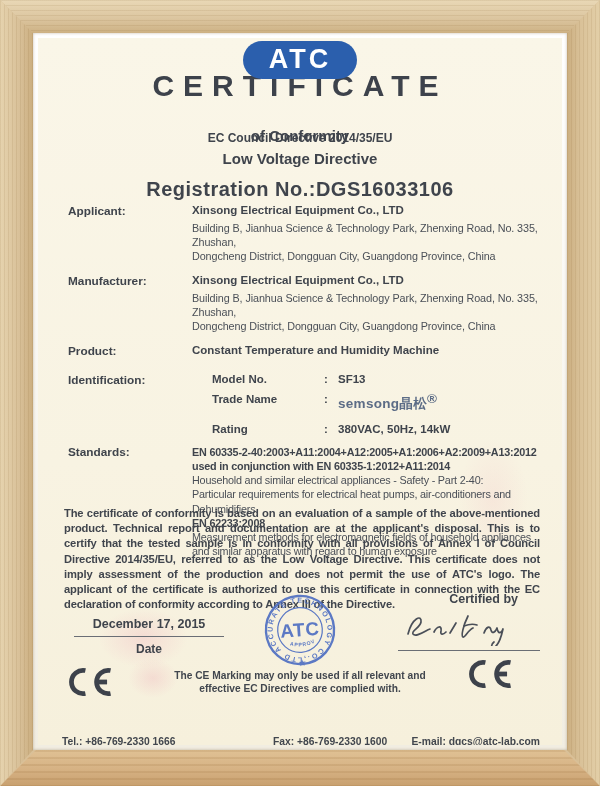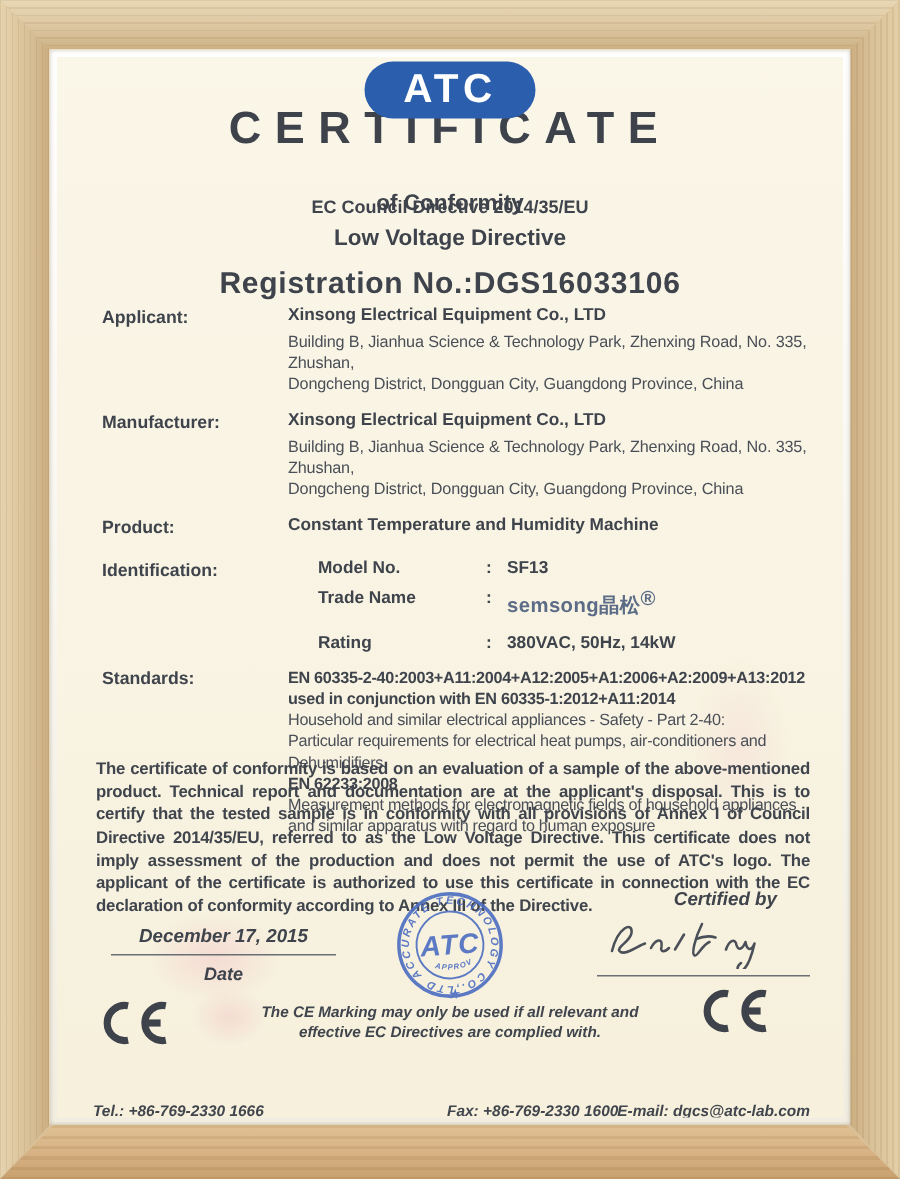--- a/index.html
+++ b/index.html
@@ -92,37 +92,37 @@
   .std-line.b { font-weight:bold; color:#3f444c; }
 
   
   .statement {
     position:absolute; top:468px; left:26px; right:22px;
     font-size:11.2px; font-weight:bold; line-height:15.2px;
     text-align:justify; letter-spacing:-.15px; color:#40454d;
   }
 
   
-  .bottom { position:absolute; top:552px; left:22px; right:22px; height:165px;font-style:italic; }
+  .bottom { position:absolute; top:552px; left:22px; right:22px; height:165px; }
   .certified { position:absolute; top:2px; right:22px; font-size:12.5px; font-weight:bold; }
   .signature { position:absolute; top:16px; right:30px; width:110px; height:40px; }
   .sigline { position:absolute; top:60px; right:0; width:142px; border-bottom:1.5px solid #6a6e75; }
   .datewrap { position:absolute; left:14px; top:27px; width:150px; text-align:center; }
   .dateval { font-size:12.5px; font-weight:bold; padding-bottom:5px; border-bottom:1.5px solid #6a6e75; }
   .datelabel { margin-top:5px; font-size:12px; font-weight:bold; }
   .stamp { position:absolute; left:50%; top:-7px; transform:translateX(-50%) rotate(-4deg); width:94px; height:94px; opacity:.92; }
   .ce { position:absolute; width:52px; height:40px; }
   .ce-left { left:2px; top:72px; }
   .ce-right { right:26px; top:64px; }
   .ce-note { position:absolute; top:79px; left:90px; right:90px; text-align:center;
     font-size:10.2px; font-weight:bold; line-height:13px; color:#41464e; }
   .faddr-block { position:absolute; top:114px; left:2px; right:0;
     font-size:10px; font-weight:bold; line-height:13.5px; letter-spacing:-.2px; color:#41464e; }
   .telrow { position:absolute; top:146px; left:2px; right:0; font-size:10.3px; font-weight:bold; color:#41464e; }
-  .telrow .fax { position:absolute; left:236px; }
+  .telrow .fax { position:absolute; left:211px; }
   .telrow .email { position:absolute; right:0; }
 </style>
 </head>
 <body>
 
 <div class="frame-piece frame-top"></div>
 <div class="frame-piece frame-bottom"></div>
 <div class="frame-piece frame-left"></div>
 <div class="frame-piece frame-right"></div>
 <div class="mat"></div>

